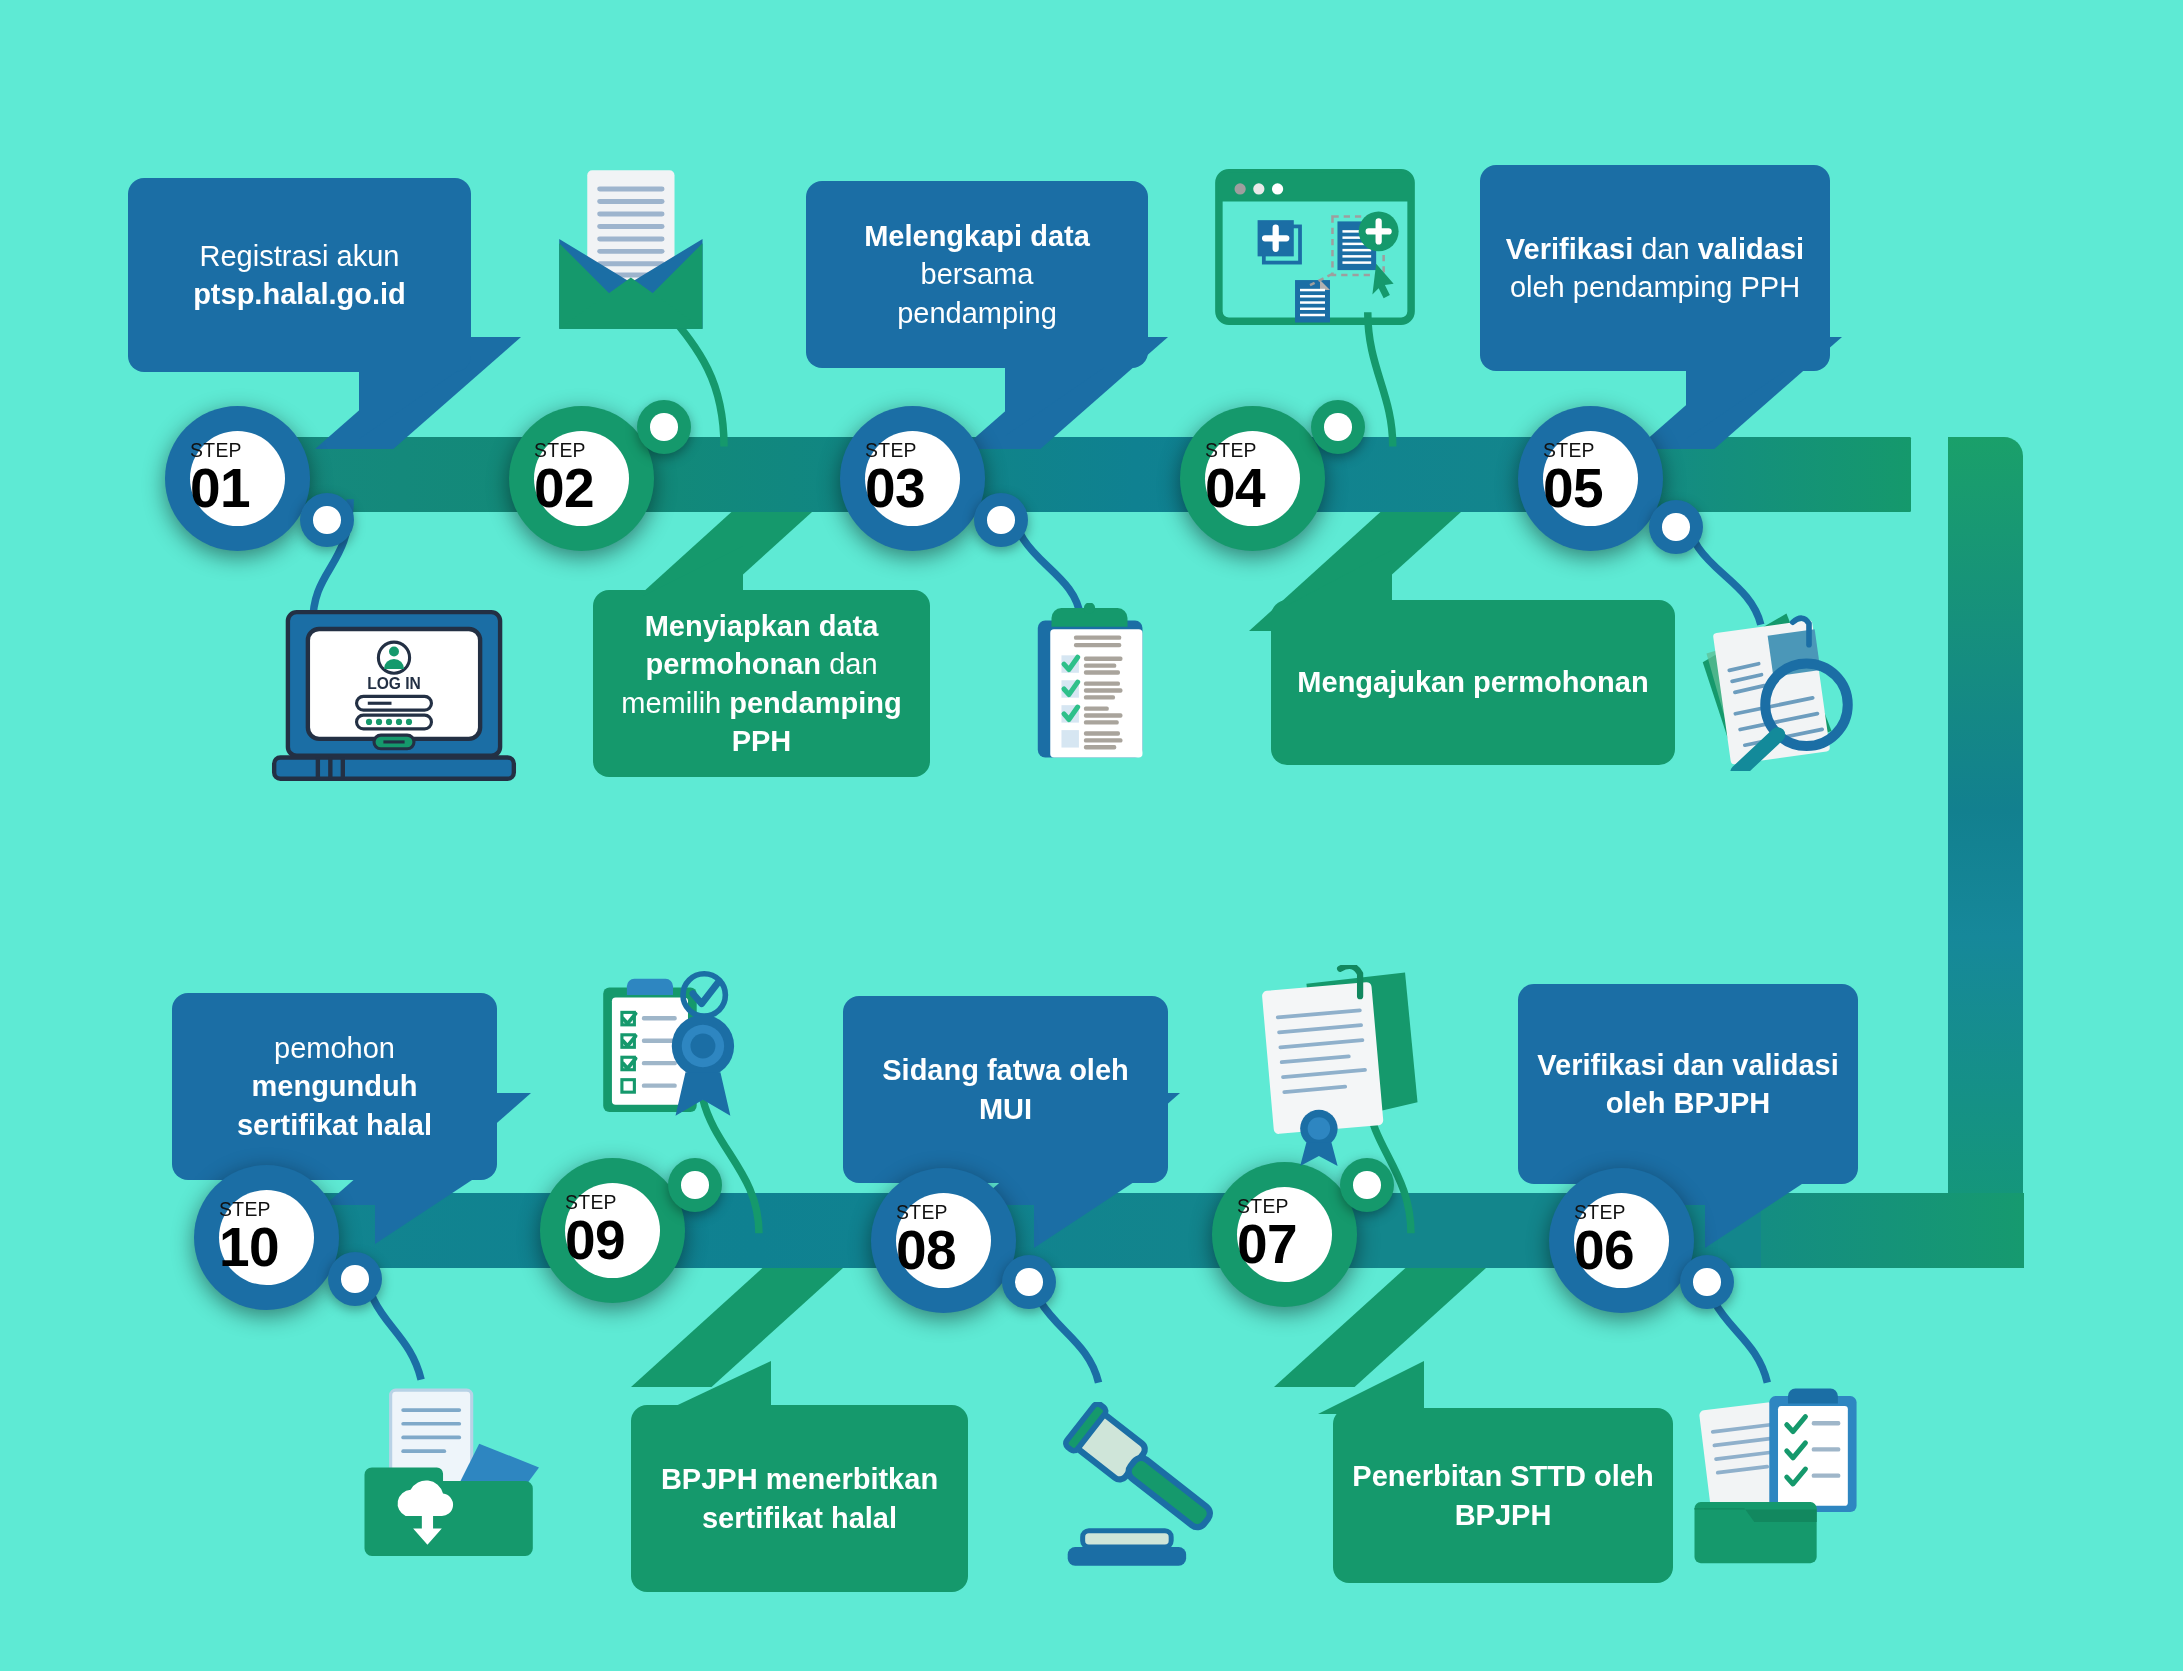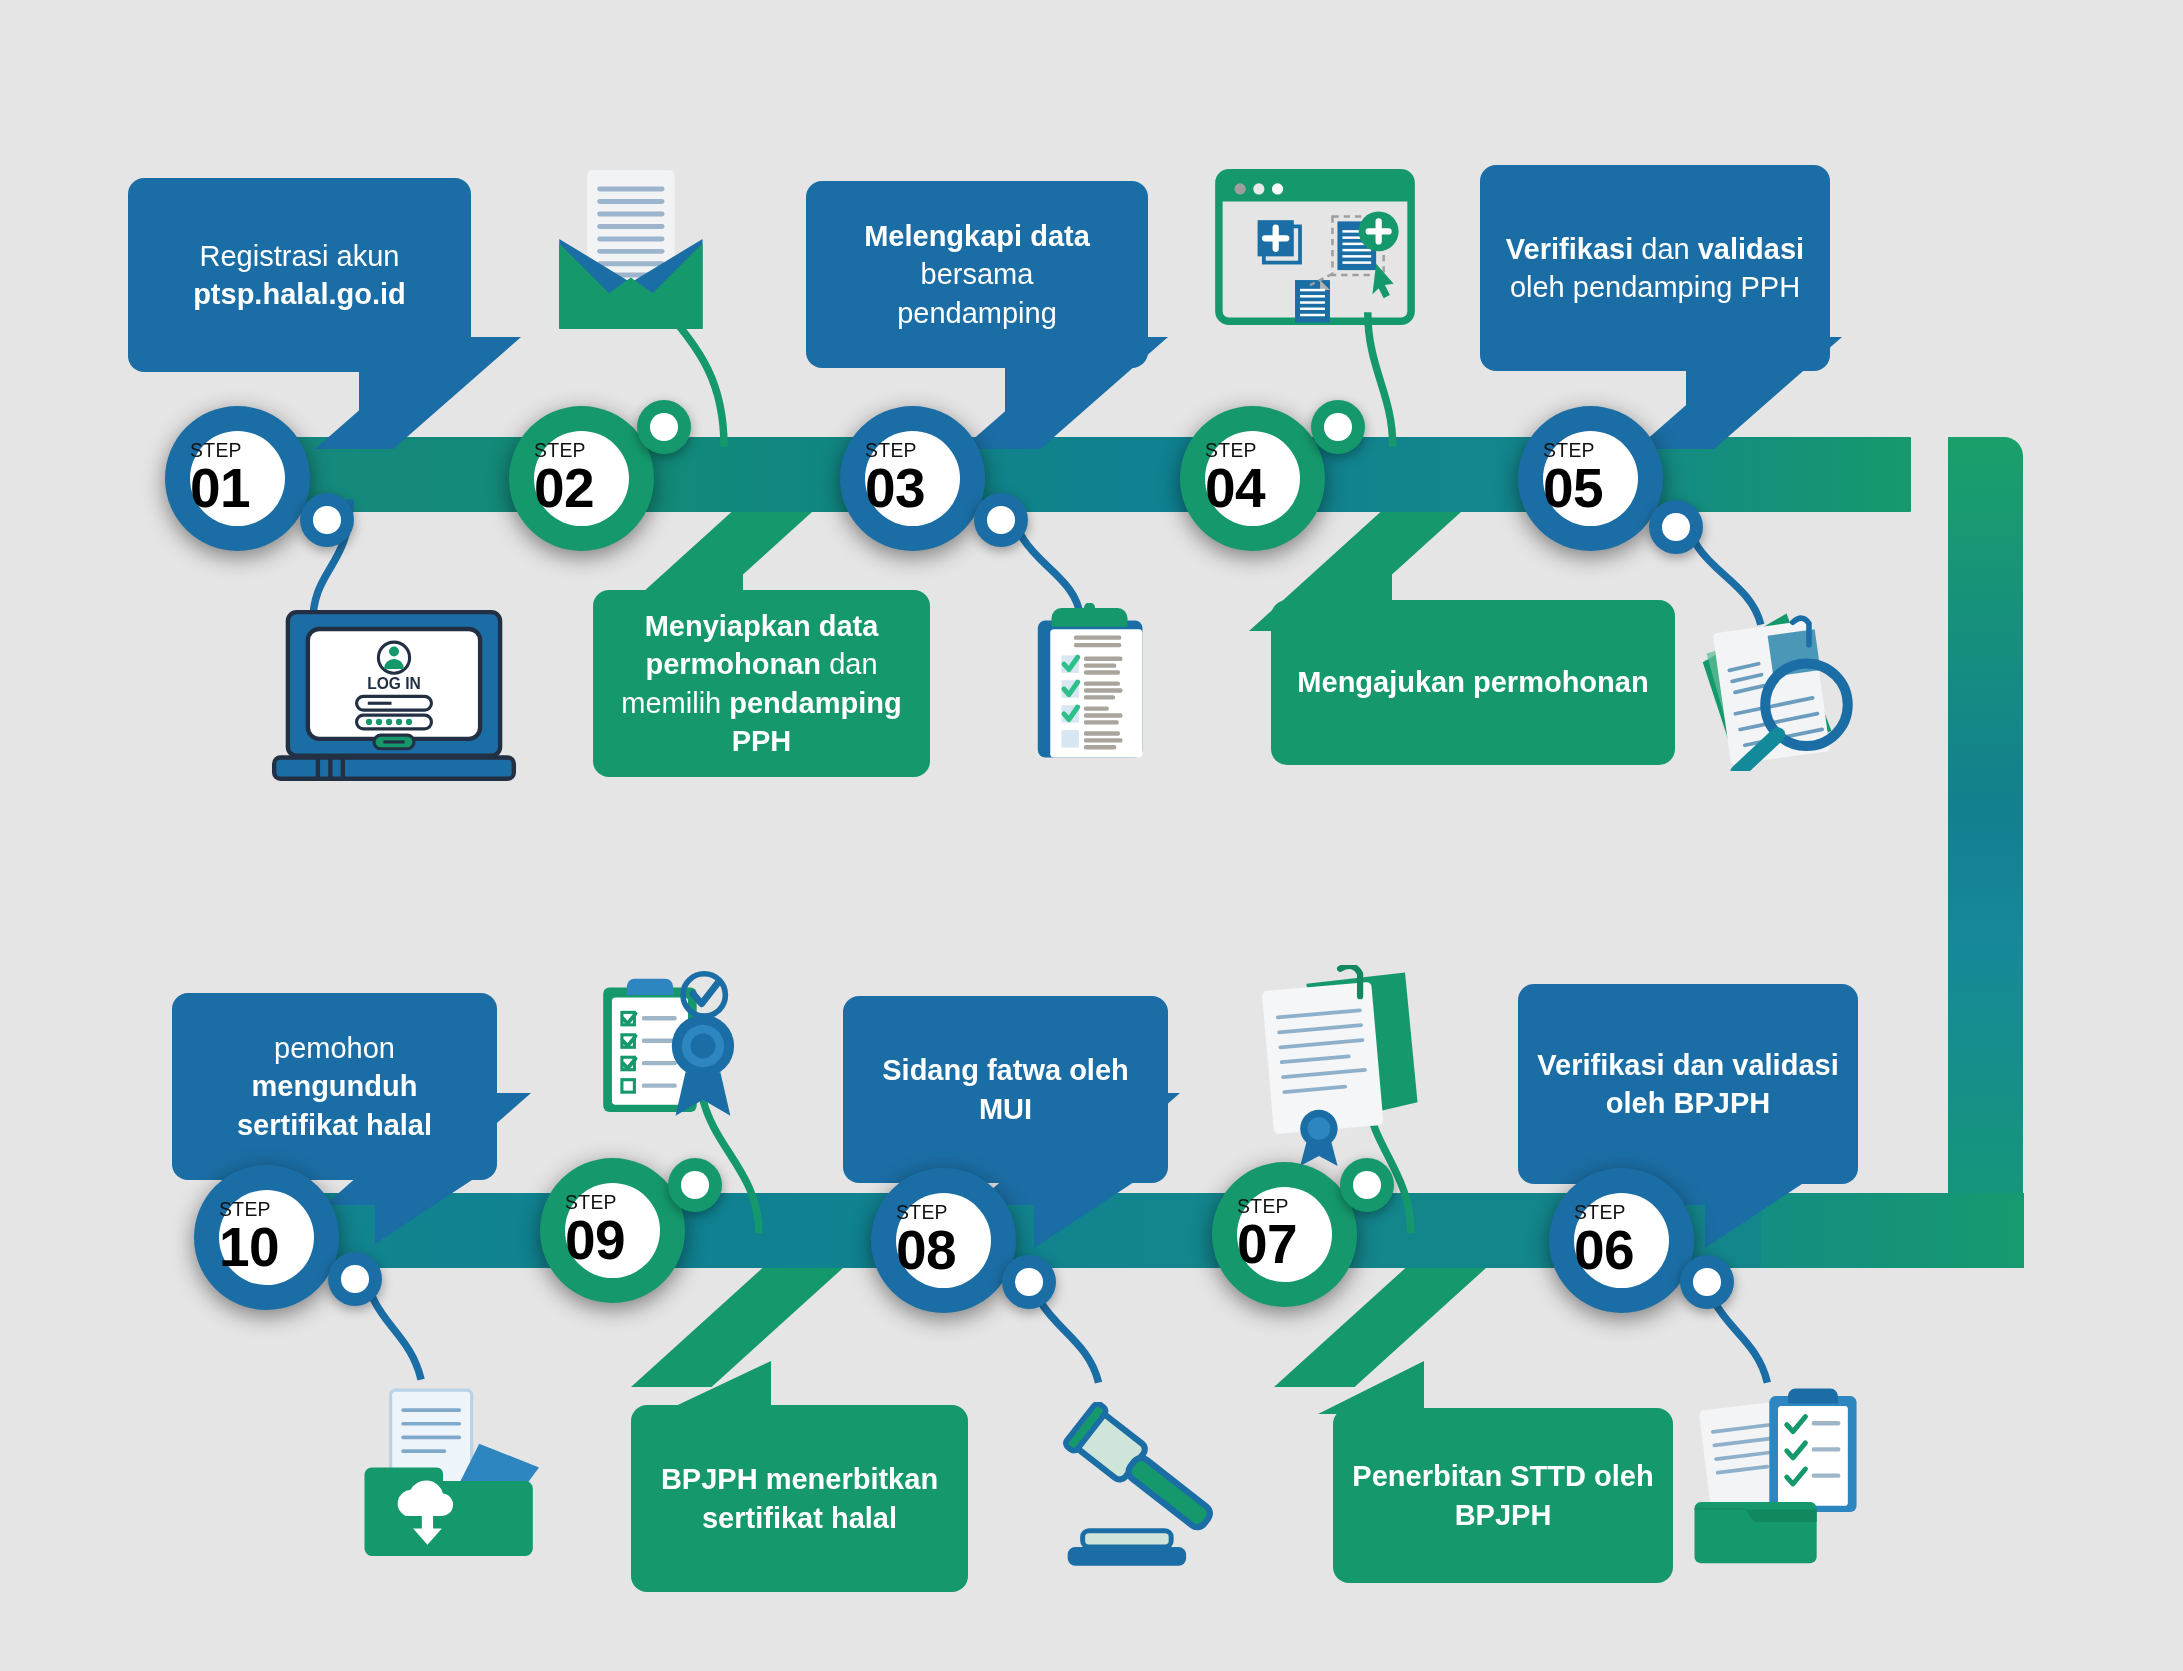--- a/index.html
+++ b/index.html
@@ -1,17 +1,17 @@
 <!DOCTYPE html>
 <html style="font-size:10px"><head>
 <meta charset="utf-8">
 <style>
   html,body{margin:0;padding:0;background:#ffffff;}
   body{font-family:"Liberation Sans","DejaVu Sans",sans-serif;}
-  #stage{position:relative;width:2183px;height:1672px;background:#e5e5e5;overflow:hidden;}
+  #stage{position:relative;width:2183px;height:1672px;background:#5eead4;overflow:hidden;}
 
   
   .track{position:absolute;}
   .track-row{height:75px;border-radius:1.2px;}
   .track-v{width:75px;}
 
   
   .step{position:absolute;width:145px;height:145px;border-radius:50%;
         display:flex;align-items:center;justify-content:center;
         box-shadow:0 6.2px 22.5px rgba(0,0,0,.45);}

